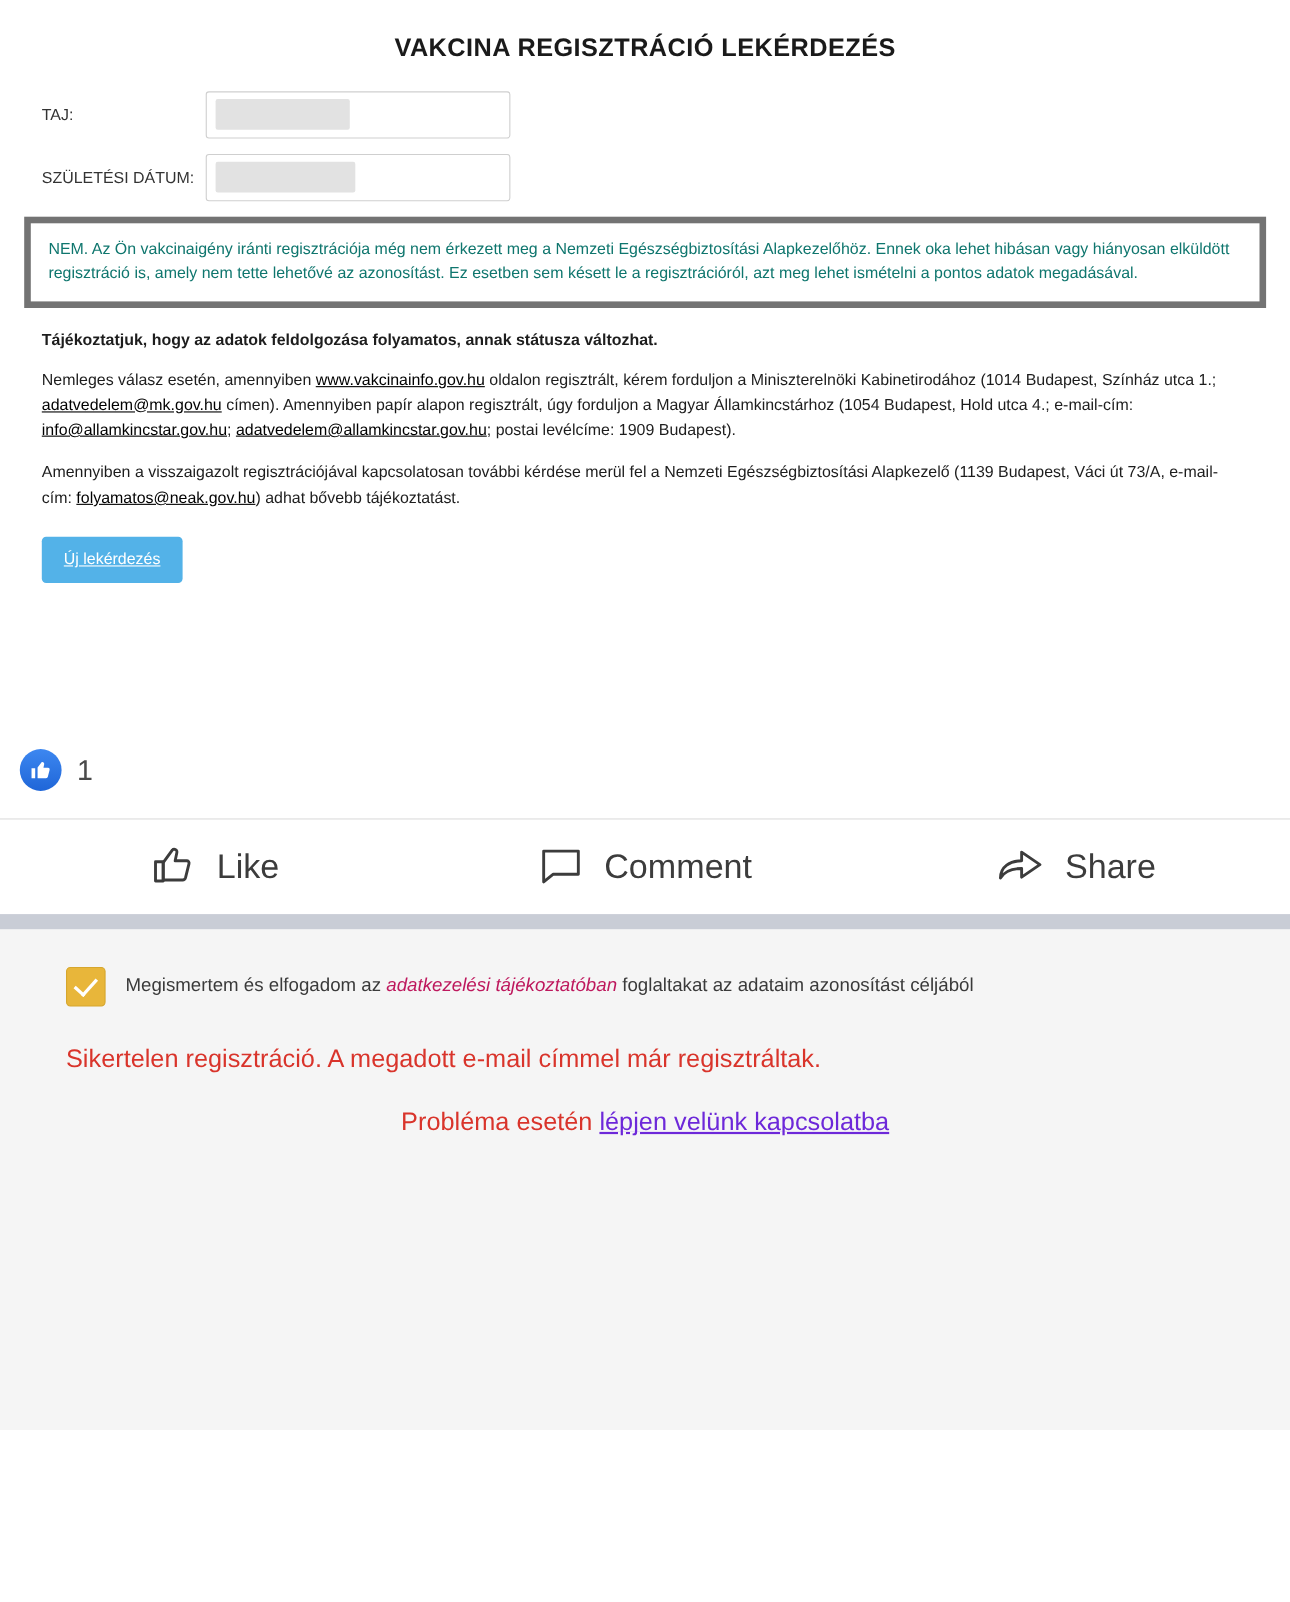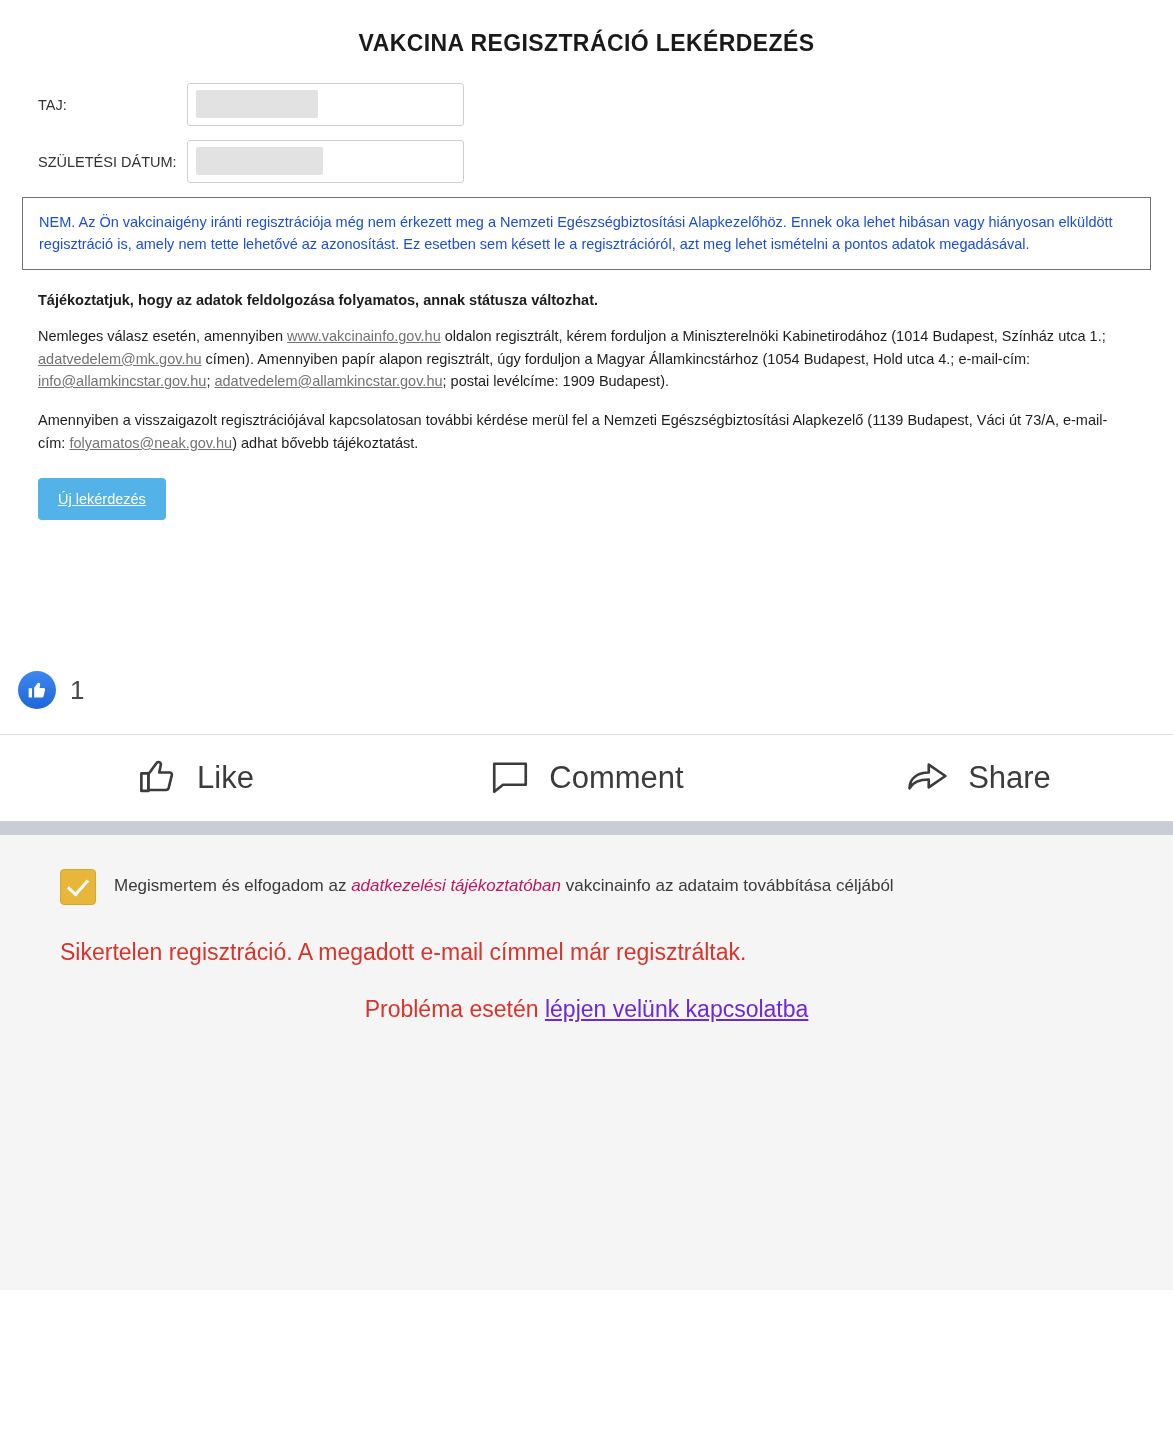--- a/index.html
+++ b/index.html
@@ -56,46 +56,46 @@
     left: 8px;
     top: 6px;
     height: 28px;
     background: #e2e2e2;
     border-radius: 2px;
   }
   .field-mask.taj { width: 122px; }
   .field-mask.birth { width: 127px; }
 
   .alert-box {
-    border: 1px solid #737373;
+    border: 6px solid #737373;
     background: #ffffff;
     margin-top: 12px;
     padding: 13px 16px 14px 16px;
     font-size: 14.5px;
     line-height: 1.52;
-    color: #1d4ed8;
+    color: #0f766e;
   }
 
   .notice-strong {
     margin-top: 22px;
     font-size: 14.5px;
     font-weight: bold;
     color: #1d1d1d;
     padding-left: 16px;
   }
   .para {
     margin-top: 17px;
     font-size: 14.5px;
     line-height: 1.55;
     color: #1d1d1d;
     padding-left: 16px;
     padding-right: 30px;
   }
   a.link {
-    color: #737373;
+    color: #000000;
   }
   .btn-new-query {
     margin: 24px 0 0 16px;
     display: inline-block;
     background: #53b2e8;
     color: #ffffff;
     font-size: 14.5px;
     padding: 13px 20px;
     border: none;
     border-radius: 4px;
@@ -302,21 +302,21 @@
   </div>
 </div>
 
 <div class="reg-sep"></div>
 
 <div class="reg-panel">
 
   <div class="consent-row">
     <div class="checkbox"></div>
     <div class="consent-text">
-      <span>Megismertem és elfogadom az </span><span class="hl">adatkezelési tájékoztatóban</span><span> vakcinainfo az adataim továbbítása céljából</span>
+      <span>Megismertem és elfogadom az </span><span class="hl">adatkezelési tájékoztatóban</span><span> foglaltakat az adataim azonosítást céljából</span>
     </div>
   </div>
 
 
 
   <div class="reg-error">Sikertelen regisztráció. A megadott e-mail címmel már regisztráltak.</div>
 
   <div class="reg-problem">
     <span>Probléma esetén </span><a href="#">lépjen velünk kapcsolatba</a>
   </div>

